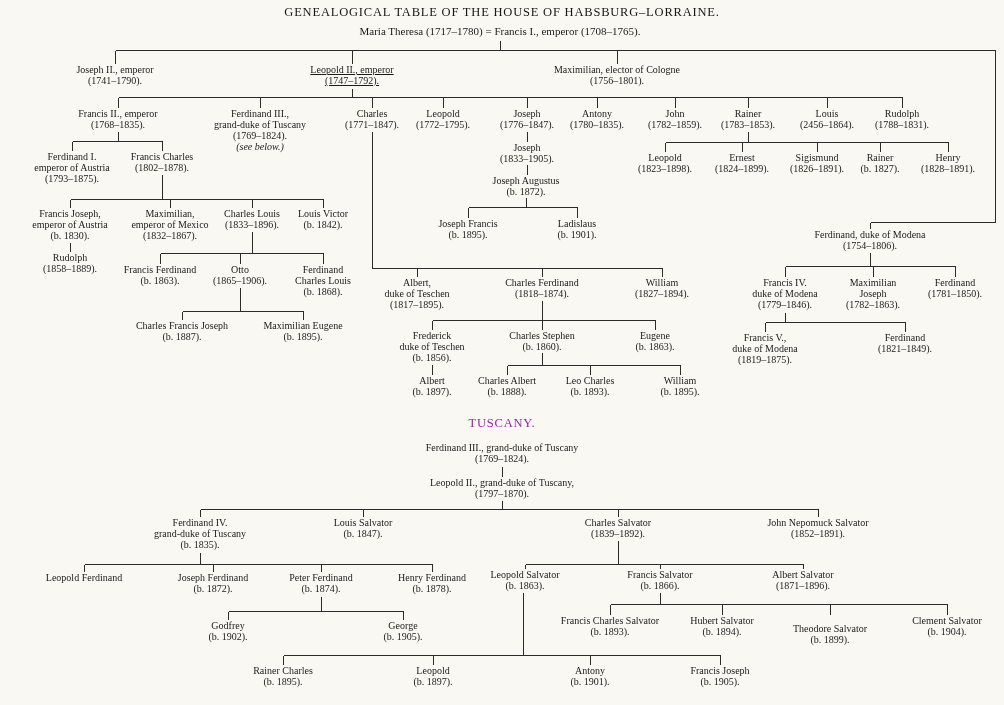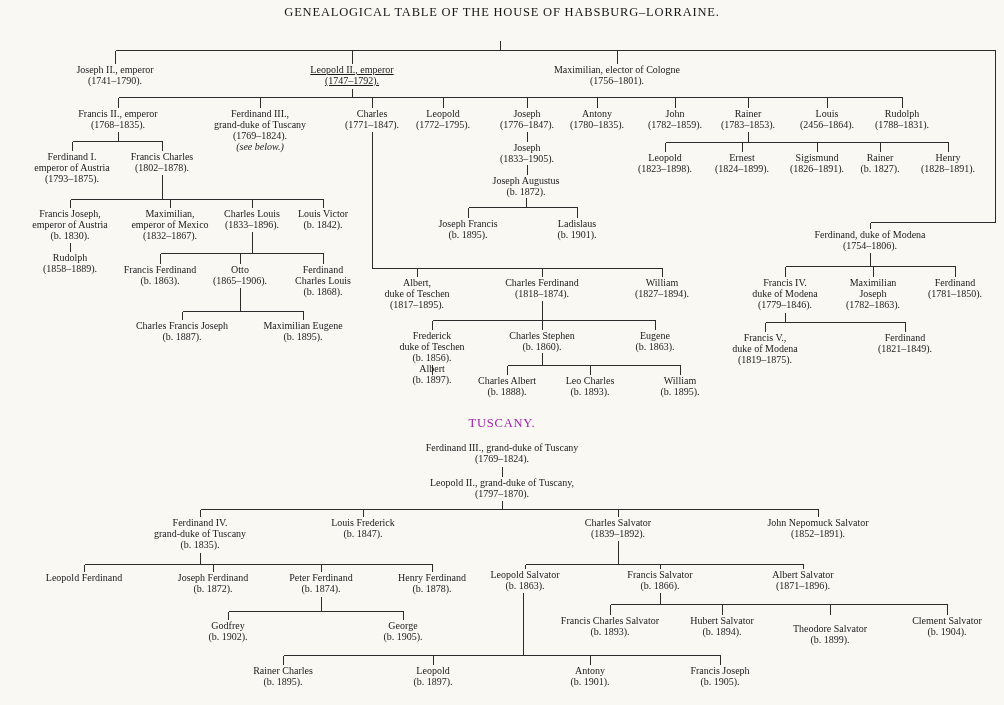--- a/index.html
+++ b/index.html
@@ -31,20 +31,21 @@
   .pline{white-space:nowrap;}
   .pline.it{font-style:italic;}
   svg.connectors{position:absolute;left:0;top:0;pointer-events:none;}
   svg.connectors line{stroke:#2b2b2b;stroke-width:1;shape-rendering:crispEdges;}
 </style>
 </head>
 <body>
 
 <div class="page">
   <div class="page-title">GENEALOGICAL TABLE OF THE HOUSE OF HABSBURG–LORRAINE.</div>
+  <div class="root-couple">Maria Theresa (1717–1780) = Francis I., emperor (1708–1765).</div>
   <div class="section-heading">TUSCANY.</div>
   <svg class="connectors" id="connector-svg" width="1004" height="705" viewBox="0 0 1004 705">
       <line x1="500.5" y1="40.5" x2="500.5" y2="50.5"></line>
       <line x1="115.5" y1="50.5" x2="995.5" y2="50.5"></line>
       <line x1="115.5" y1="50.5" x2="115.5" y2="63.5"></line>
       <line x1="352.5" y1="50.5" x2="352.5" y2="63.5"></line>
       <line x1="617.5" y1="50.5" x2="617.5" y2="63.5"></line>
       <line x1="995.5" y1="50.5" x2="995.5" y2="222.5"></line>
       <line x1="870.5" y1="222.5" x2="995.5" y2="222.5"></line>
       <line x1="870.5" y1="222.5" x2="870.5" y2="228.5"></line>
@@ -342,21 +343,21 @@
       </div>
       <div class="person" style="left: 765px; top: 332px;">
         <div class="pline">Francis V.,</div>
         <div class="pline">duke of Modena</div>
         <div class="pline">(1819–1875).</div>
       </div>
       <div class="person" style="left: 905px; top: 332px;">
         <div class="pline">Ferdinand</div>
         <div class="pline">(1821–1849).</div>
       </div>
-      <div class="person" style="left: 432px; top: 363px;">
+      <div class="person" style="left: 432px; top: 375px;">
         <div class="pline">Albert</div>
         <div class="pline">(b. 1897).</div>
       </div>
       <div class="person" style="left: 507px; top: 375px;">
         <div class="pline">Charles Albert</div>
         <div class="pline">(b. 1888).</div>
       </div>
       <div class="person" style="left: 590px; top: 375px;">
         <div class="pline">Leo Charles</div>
         <div class="pline">(b. 1893).</div>
@@ -372,21 +373,21 @@
       <div class="person" style="left: 502px; top: 477px; text-align: center;">
         <div class="pline">Leopold II., grand-duke of Tuscany,</div>
         <div class="pline">(1797–1870).</div>
       </div>
       <div class="person" style="left: 200px; top: 517px;">
         <div class="pline">Ferdinand IV.</div>
         <div class="pline">grand-duke of Tuscany</div>
         <div class="pline">(b. 1835).</div>
       </div>
       <div class="person" style="left: 363px; top: 517px;">
-        <div class="pline">Louis Frederick</div>
+        <div class="pline">Louis Salvator</div>
         <div class="pline">(b. 1847).</div>
       </div>
       <div class="person" style="left: 618px; top: 517px;">
         <div class="pline">Charles Salvator</div>
         <div class="pline">(1839–1892).</div>
       </div>
       <div class="person" style="left: 818px; top: 517px;">
         <div class="pline">John Nepomuck Salvator</div>
         <div class="pline">(1852–1891).</div>
       </div>

